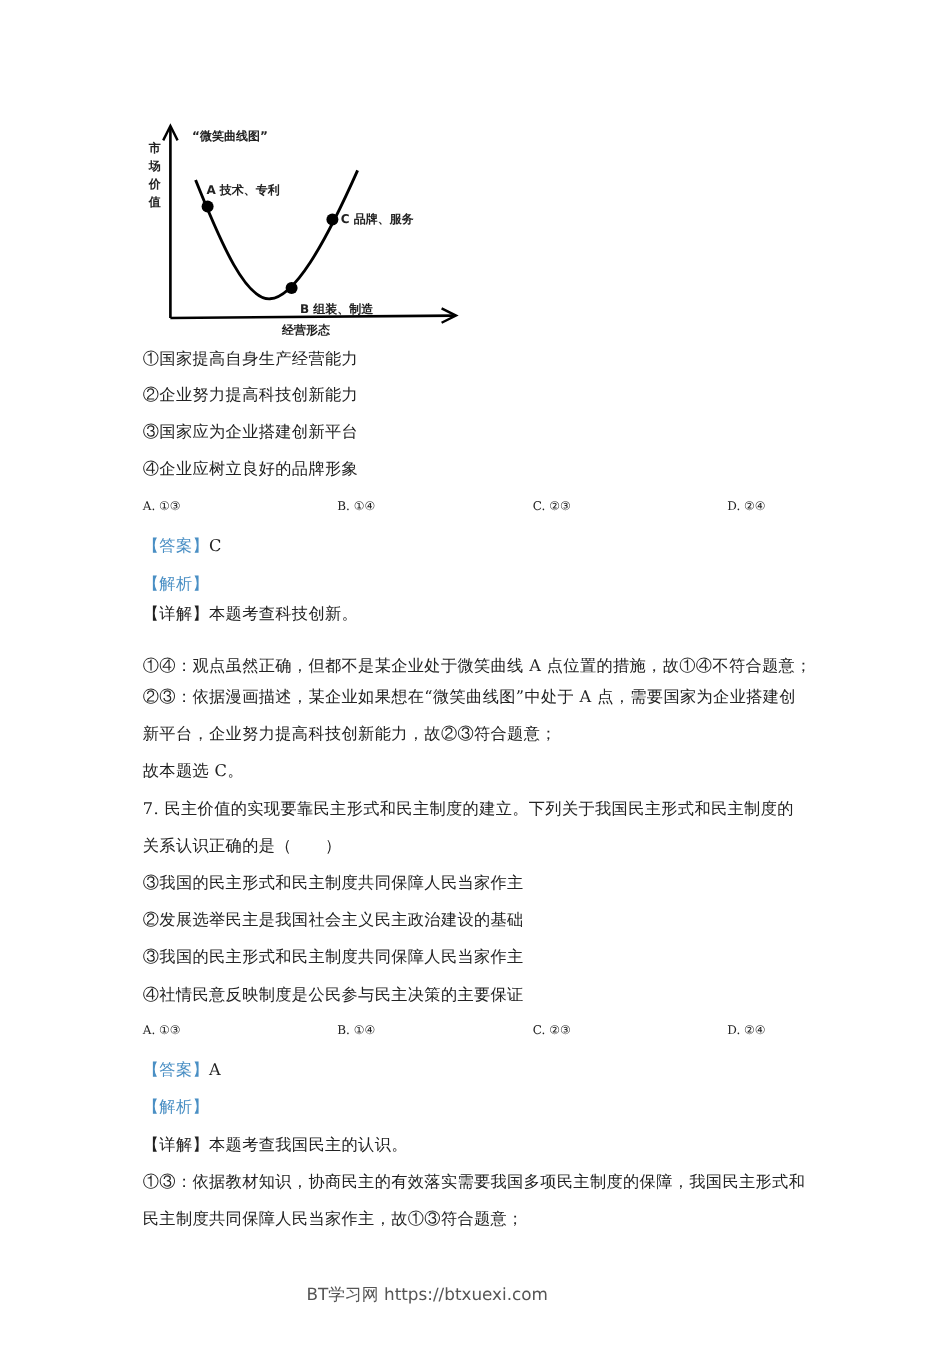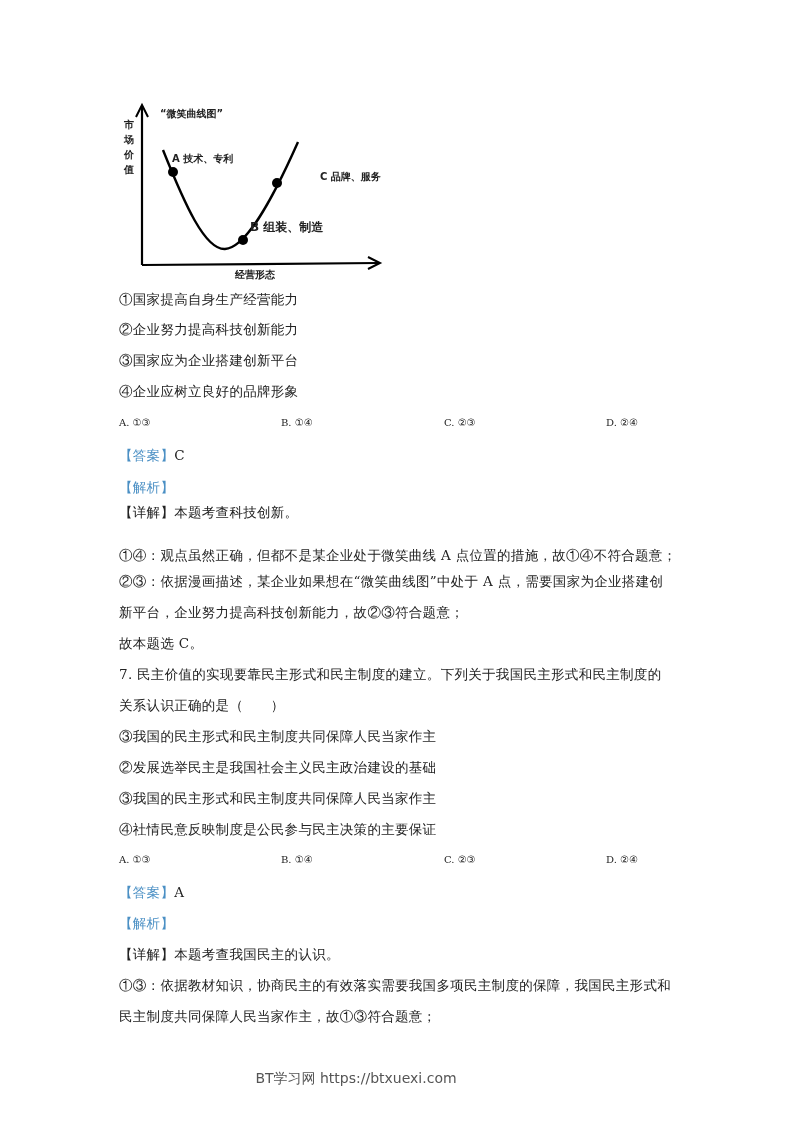--- a/index.html
+++ b/index.html
@@ -32,22 +32,22 @@
     <circle cx="167" cy="88" r="5" fill="#000"></circle>
   </svg>
   <div style="position:absolute; left:50px; top:12px; font-size:10px; font-weight:bold; font-family:'DejaVu Sans','Liberation Sans',sans-serif;">“微笑曲线图”</div>
   <div style="position:absolute; left:14px; top:22px; width:12px; font-size:10px; line-height:15px; font-weight:bold; font-family:'DejaVu Sans','Liberation Sans',sans-serif;">
     <div>市</div>
     <div>场</div>
     <div>价</div>
     <div>值</div>
   </div>
   <div style="position:absolute; left:62px; top:57px; font-size:10px; font-weight:bold; font-family:'DejaVu Sans','Liberation Sans',sans-serif;">A 技术、专利</div>
-  <div style="position:absolute; left:140px; top:124px; font-size:12px; font-weight:bold; font-family:'DejaVu Sans','Liberation Sans',sans-serif;">B 组装、制造</div>
-  <div style="position:absolute; left:174px; top:75px; font-size:10px; font-weight:bold; font-family:'DejaVu Sans','Liberation Sans',sans-serif;margin-left:36px;">C 品牌、服务</div>
+  <div style="position:absolute; left:140px; top:156px; font-size:10px; font-weight:bold; font-family:'DejaVu Sans','Liberation Sans',sans-serif;">B 组装、制造</div>
+  <div style="position:absolute; left:174px; top:81px; font-size:10px; font-weight:bold; font-family:'DejaVu Sans','Liberation Sans',sans-serif;">C 品牌、服务</div>
   <div style="position:absolute; left:125px; top:173px; font-size:10px; font-weight:bold; font-family:'DejaVu Sans','Liberation Sans',sans-serif;">经营形态</div>
 </div>
 
 <div class="line" style="top:290px;">①国家提高自身生产经营能力</div>
 <div class="line" style="top:320px;">②企业努力提高科技创新能力</div>
 <div class="line" style="top:351px;">③国家应为企业搭建创新平台</div>
 <div class="line" style="top:382px;">④企业应树立良好的品牌形象</div>
 
 <div class="opt" style="left:119px; top:414px;">A. ①③</div>
 <div class="opt" style="left:281px; top:414px;">B. ①④</div>

